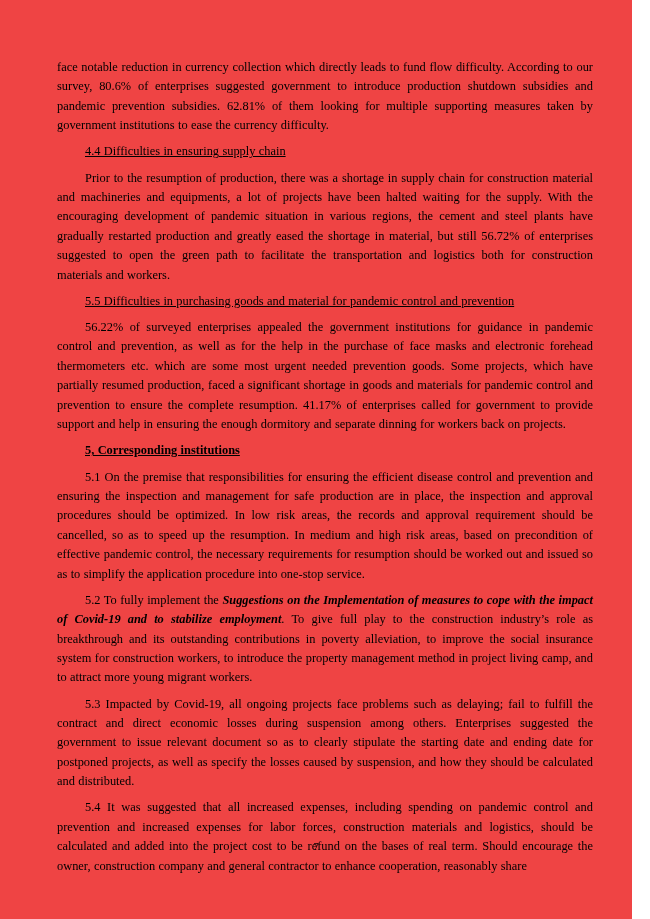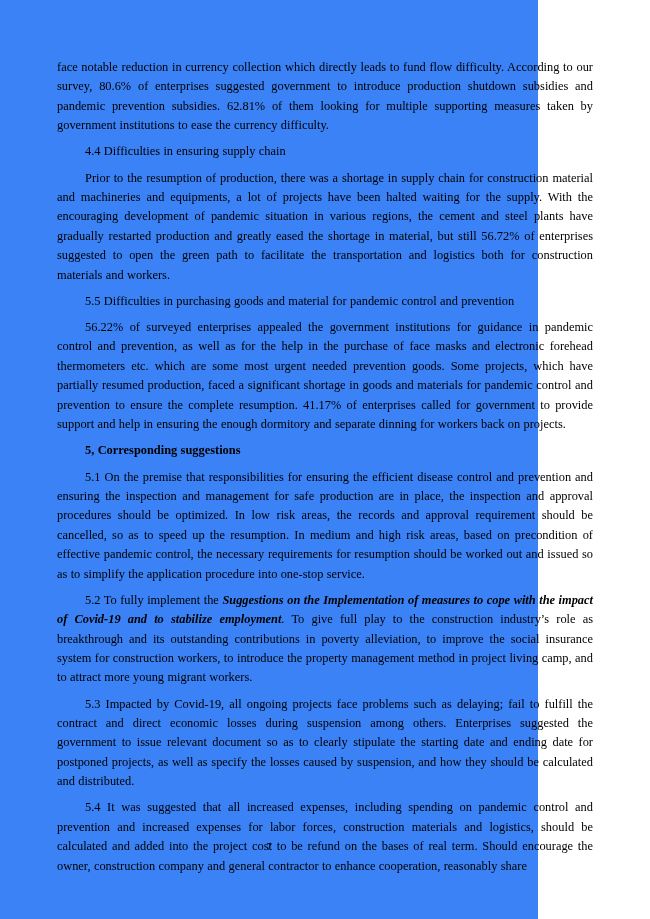--- a/index.html
+++ b/index.html
@@ -9,40 +9,41 @@
   }
   body {
     width: 650px;
     height: 919px;
     font-family: "Liberation Serif", serif;
     color: #000000;
     overflow: hidden;
   }
   .page {
     position: relative;
-    width: 538px;
+    width: 632px;
     height: 919px;
     box-sizing: border-box;
-    background: #3b82f6;
+    background: #ef4444;
   }
   .doc-body {
     position: absolute;
     top: 58px;
     left: 57px;
     width: 536px;
   }
   .block {
     font-size: 12.4px;
     line-height: 19.4px;
     margin: 0 0 6.8px 0;
     text-align: justify;
     word-spacing: 0.02em;
   }
   .block.heading {
     text-align: left;
+    text-decoration: underline;
   }
   .block.indent {
     text-indent: 28px;
   }
   .run.bold { font-weight: bold; }
   .run.italic { font-style: italic; }
   .page-number {
     position: absolute;
     left: 0;
     right: 0;
@@ -55,20 +56,20 @@
 </head>
 <body>
 
 <div class="page">
   <div class="doc-body">
       <div class="block"><span class="run">face notable reduction in currency collection which directly leads to fund flow difficulty. According to our survey, 80.6% of enterprises suggested government to introduce production shutdown subsidies and pandemic prevention subsidies. 62.81% of them looking for multiple supporting measures taken by government institutions to ease the currency difficulty.</span></div>
       <div class="block heading indent"><span class="run">4.4 Difficulties in ensuring supply chain</span></div>
       <div class="block indent"><span class="run">Prior to the resumption of production, there was a shortage in supply chain for construction material and machineries and equipments, a lot of projects have been halted waiting for the supply. With the encouraging development of pandemic situation in various regions, the cement and steel plants have gradually restarted production and greatly eased the shortage in material, but still 56.72% of enterprises suggested to open the green path to facilitate the transportation and logistics both for construction materials and workers.</span></div>
       <div class="block heading indent"><span class="run">5.5 Difficulties in purchasing goods and material for pandemic control and prevention</span></div>
       <div class="block indent"><span class="run">56.22% of surveyed enterprises appealed the government institutions for guidance in pandemic control and prevention, as well as for the help in the purchase of face masks and electronic forehead thermometers etc. which are some most urgent needed prevention goods. Some projects, which have partially resumed production, faced a significant shortage in goods and materials for pandemic control and prevention to ensure the complete resumption. 41.17% of enterprises called for government to provide support and help in ensuring the enough dormitory and separate dinning for workers back on projects.</span></div>
-      <div class="block heading indent"><span class="run bold">5, Corresponding suggestions</span></div>
+      <div class="block heading indent"><span class="run bold">5, Corresponding institutions</span></div>
       <div class="block indent"><span class="run">5.1 On the premise that responsibilities for ensuring the efficient disease control and prevention and ensuring the inspection and management for safe production are in place, the inspection and approval procedures should be optimized. In low risk areas, the records and approval requirement should be cancelled, so as to speed up the resumption. In medium and high risk areas, based on precondition of effective pandemic control, the necessary requirements for resumption should be worked out and issued so as to simplify the application procedure into one-stop service.</span></div>
       <div class="block indent"><span class="run">5.2 To fully implement the </span><span class="run bold italic">Suggestions on the Implementation of measures to cope with the impact of Covid-19 and to stabilize employment</span><span class="run">. To give full play to the construction industry’s role as breakthrough and its outstanding contributions in poverty alleviation, to improve the social insurance system for construction workers, to introduce the property management method in project living camp, and to attract more young migrant workers.</span></div>
       <div class="block indent"><span class="run">5.3 Impacted by Covid-19, all ongoing projects face problems such as delaying; fail to fulfill the contract and direct economic losses during suspension among others. Enterprises suggested the government to issue relevant document so as to clearly stipulate the starting date and ending date for postponed projects, as well as specify the losses caused by suspension, and how they should be calculated and distributed.</span></div>
       <div class="block indent"><span class="run">5.4 It was suggested that all increased expenses, including spending on pandemic control and prevention and increased expenses for labor forces, construction materials and logistics, should be calculated and added into the project cost to be refund on the bases of real term. Should encourage the owner, construction company and general contractor to enhance cooperation, reasonably share</span></div>
     </div>
   <div class="page-number">7</div>
 </div>
 
 </body></html>

